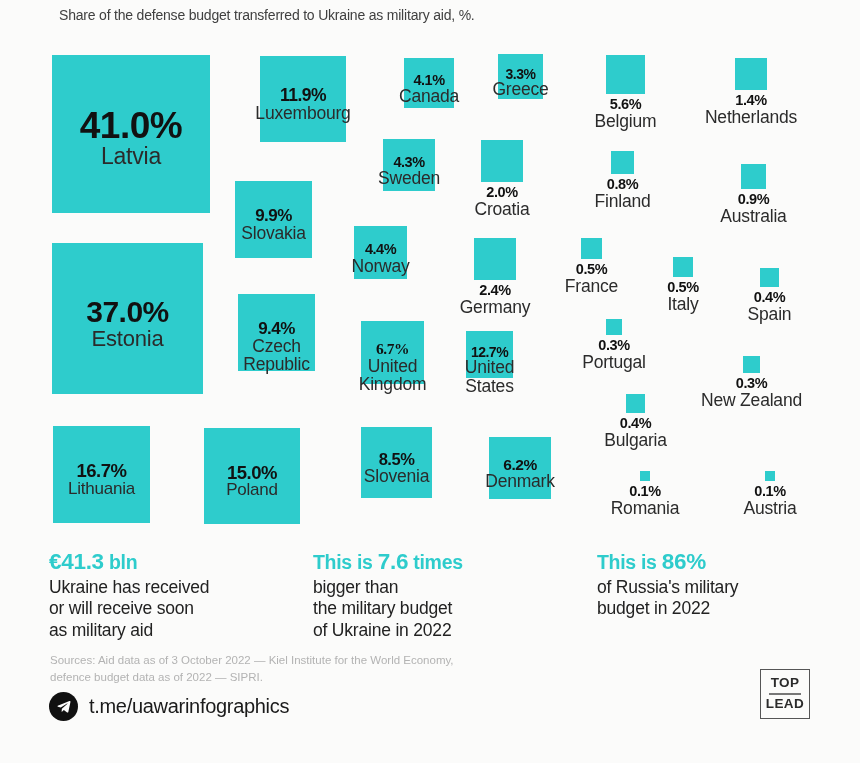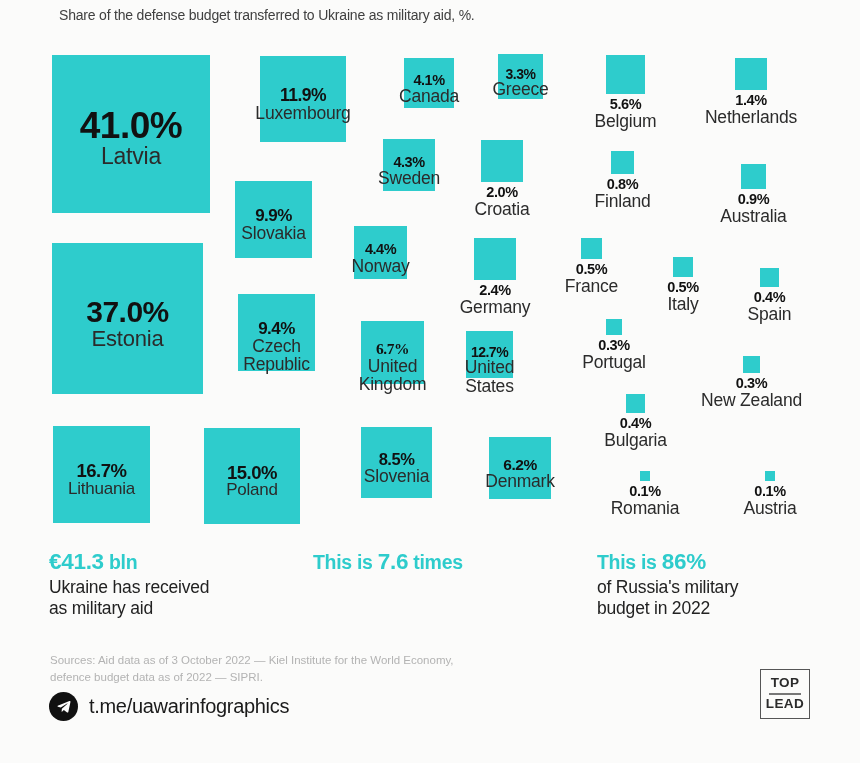--- a/index.html
+++ b/index.html
@@ -389,25 +389,31 @@
         <span class="cname" style="font-size: 17.5px;">Austria</span>
       </span>
     </div>
   </div>
 
 <div id="summaries-region">
     <div class="summary" style="left: 49px;">
       <div class="sum-head"><span class="big">€41.3</span><span> bln</span></div>
       <div class="sum-body">
         <div>Ukraine has received</div>
+        <div>or will receive soon</div>
         <div>as military aid</div>
       </div>
     </div>
     <div class="summary" style="left: 313px;">
       <div class="sum-head"><span>This is </span><span class="big">7.6</span><span> times</span></div>
+      <div class="sum-body">
+        <div>bigger than</div>
+        <div>the military budget</div>
+        <div>of Ukraine in 2022</div>
+      </div>
     </div>
     <div class="summary" style="left: 597px;">
       <div class="sum-head"><span>This is </span><span class="big">86%</span></div>
       <div class="sum-body">
         <div>of Russia's military</div>
         <div>budget in 2022</div>
       </div>
     </div>
   </div>
 

